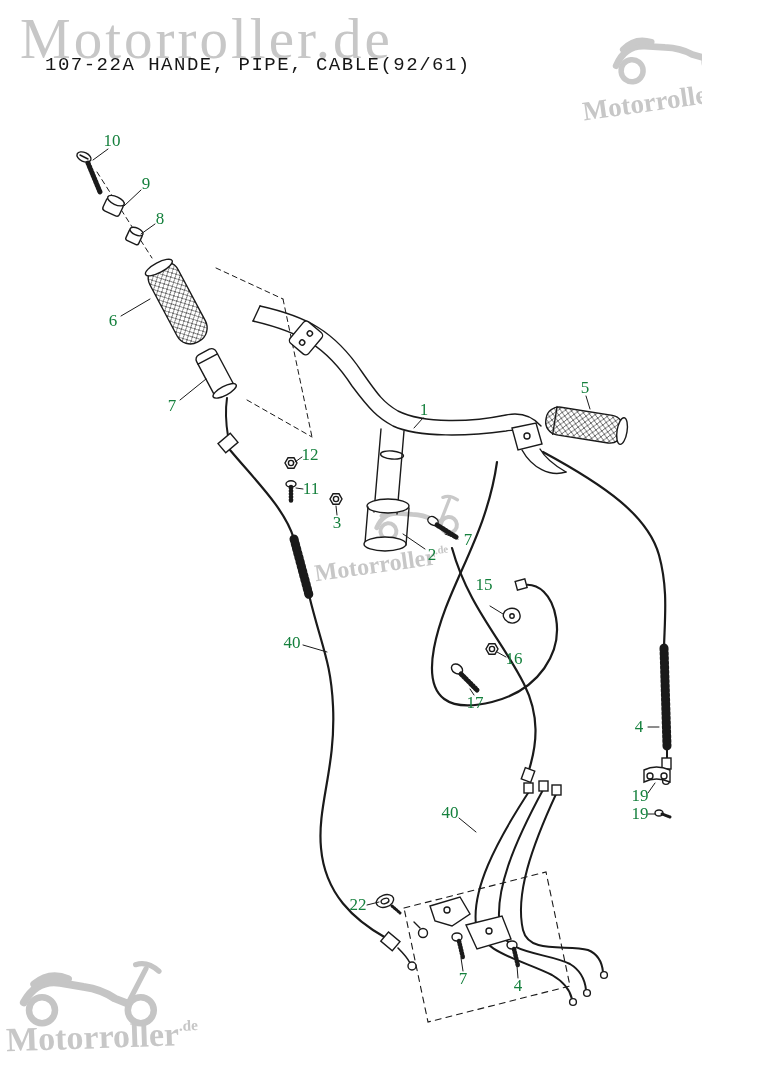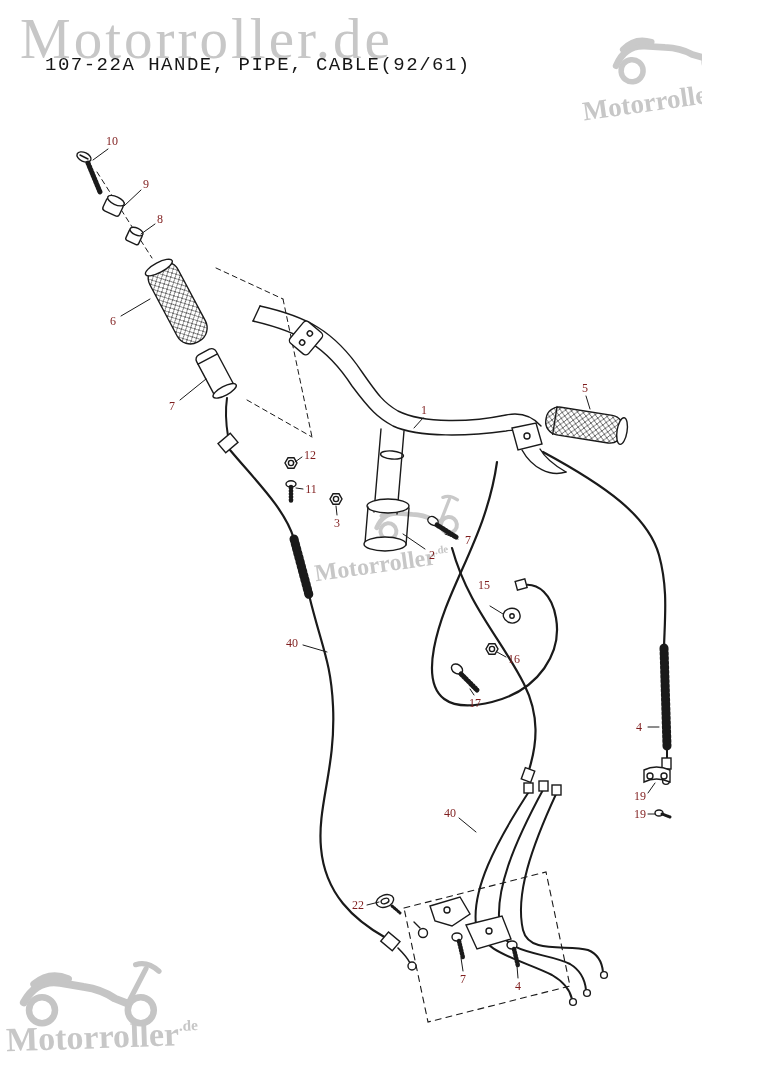--- a/index.html
+++ b/index.html
@@ -16,21 +16,21 @@
   .wm-topleft{left:20px;top:6px;font-size:57px;letter-spacing:3px;}
   .wm-topright{left:582px;top:86px;font-size:27px;font-weight:bold;transform:rotate(-8deg);}
   .wm-center{left:314px;top:551px;font-size:24px;font-weight:bold;transform:rotate(-8deg);}
   .wm-bottomleft{left:6px;top:1018px;font-size:34px;font-weight:bold;transform:rotate(-2deg);}
   .title{
     position:absolute;left:45px;top:54px;z-index:2;
     font-size:19px;letter-spacing:1.5px;color:#161616;font-family:Liberation Mono, monospace;
   }
   .plabel{
     position:absolute;transform:translate(-50%,-50%);z-index:3;
-    font-size:12px;color:#7f1d1d;
+    font-size:17px;color:#15803d;
   }
 </style>
 </head>
 <body>
 
 <div class="page">
 
   <div class="wm wm-topleft">Motorroller.de</div>
 
   <div class="wm wm-topright"><span>Motorroller</span><span class="tld">.de</span></div>

